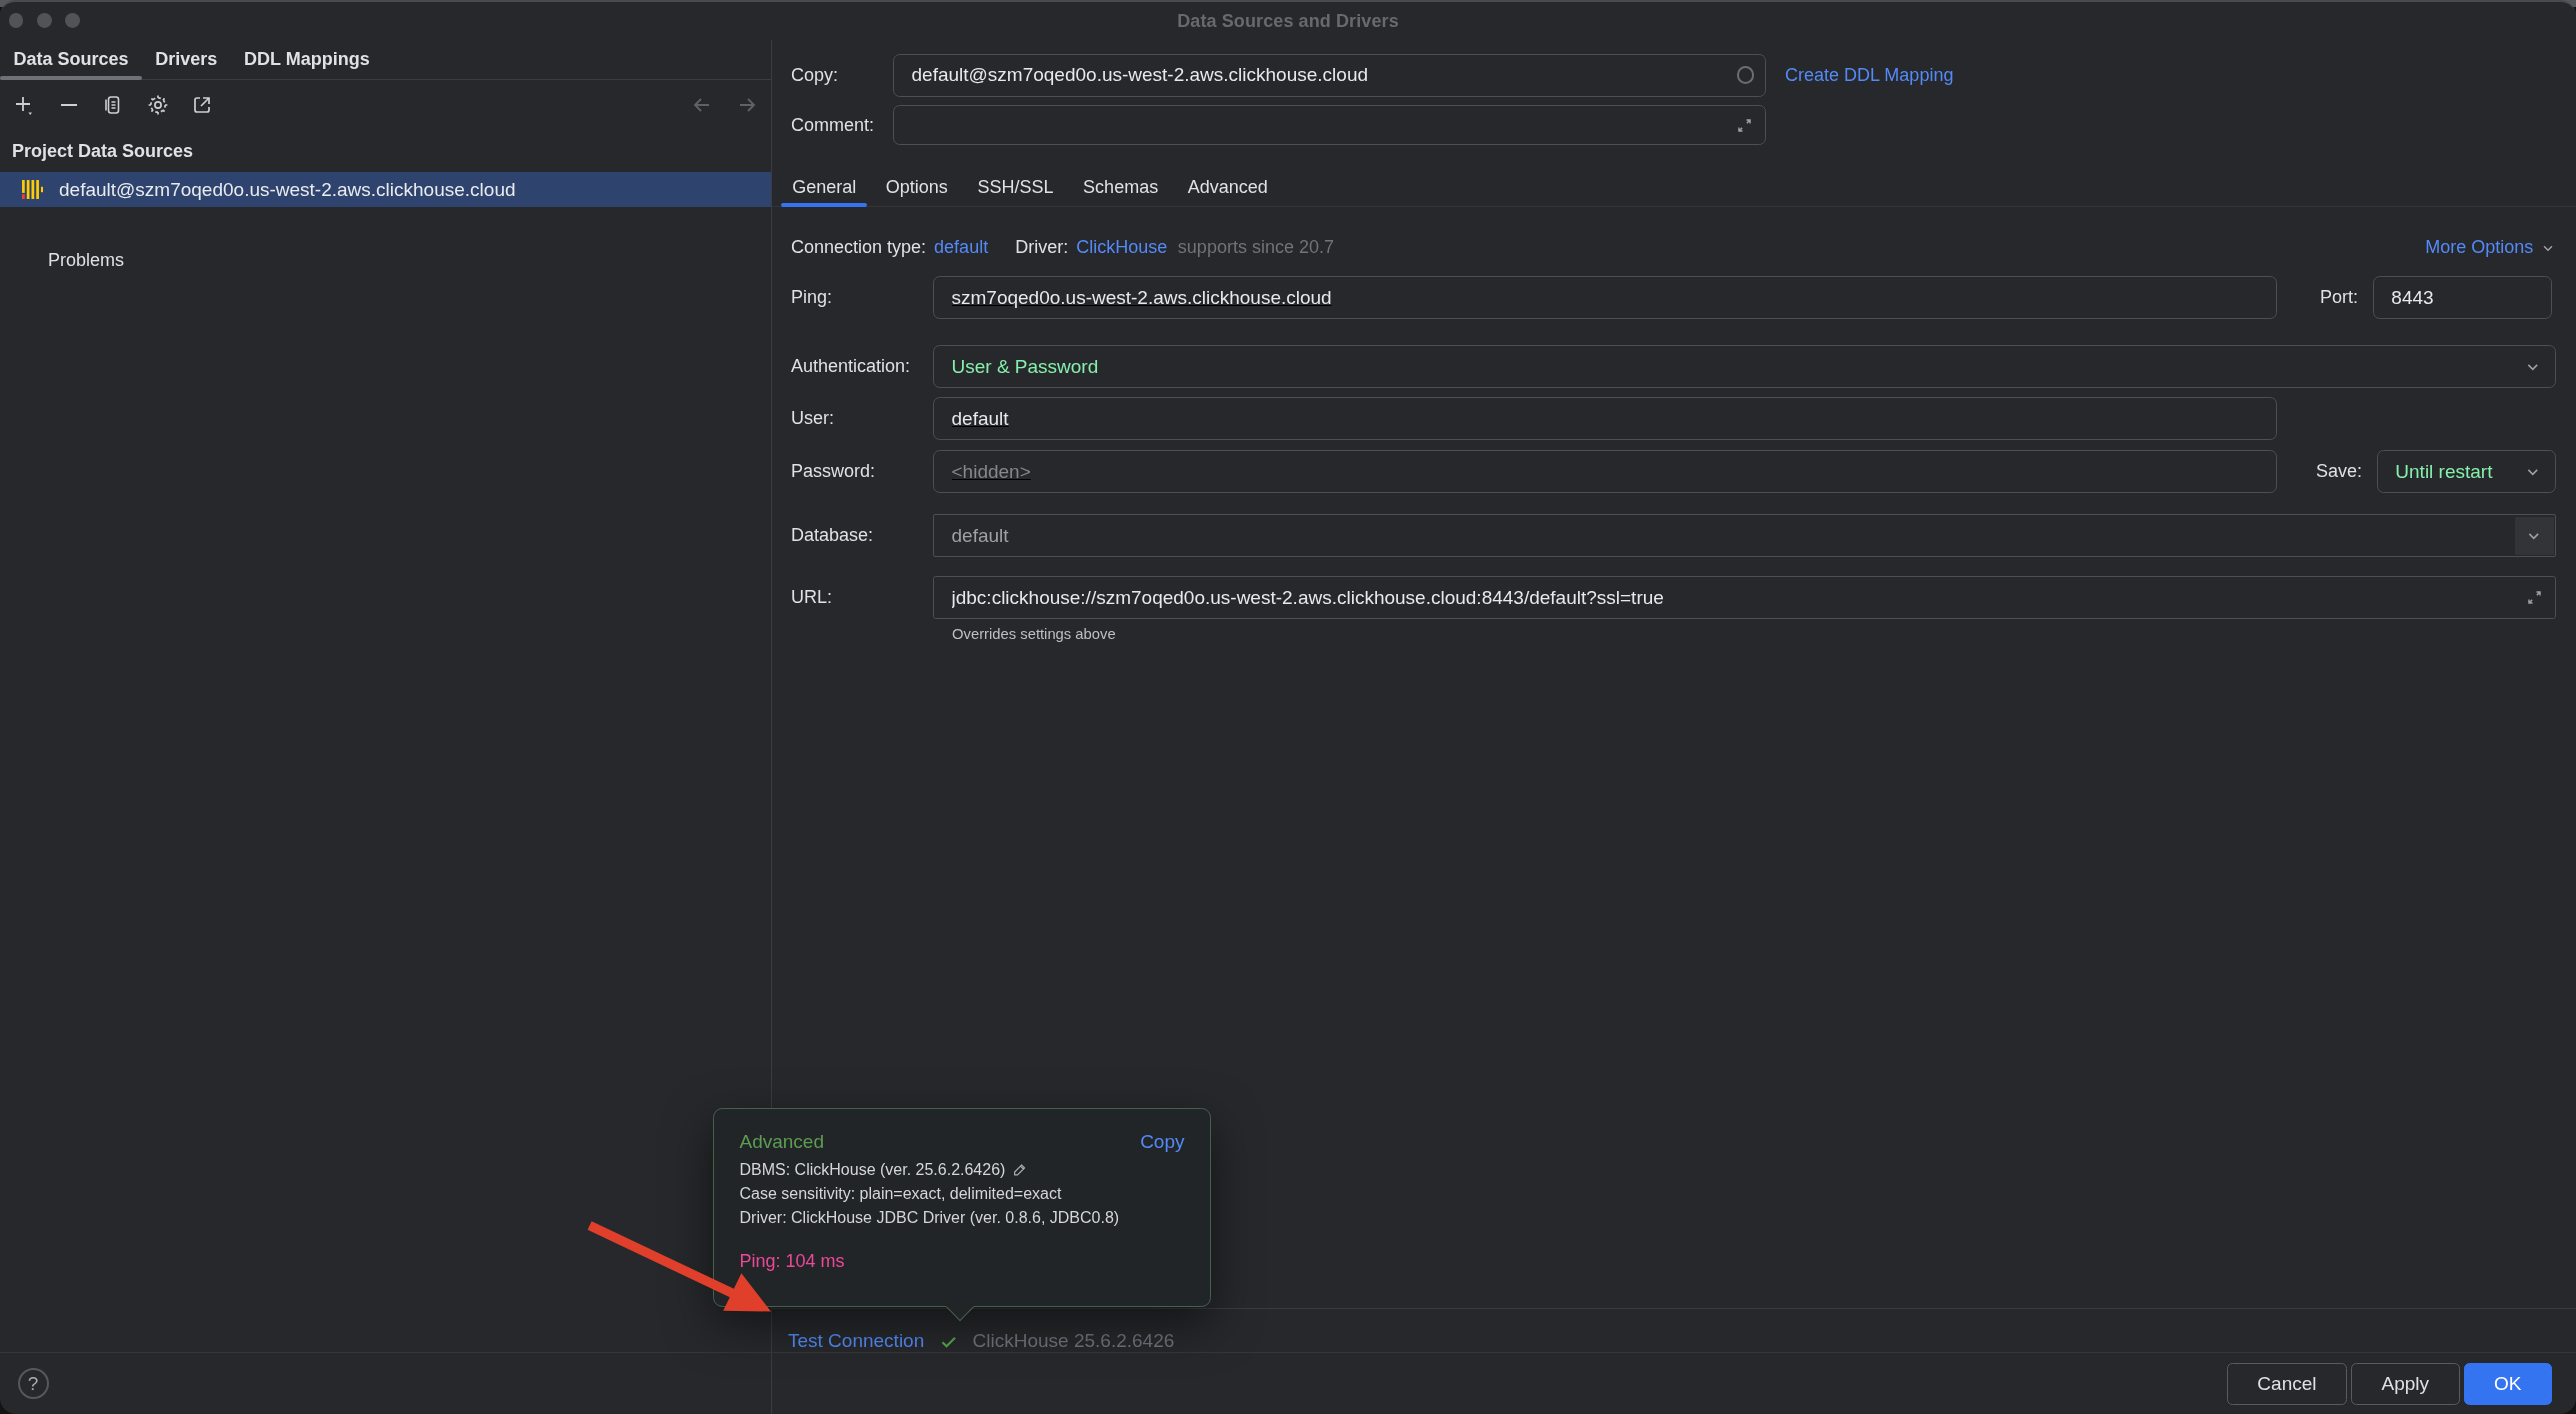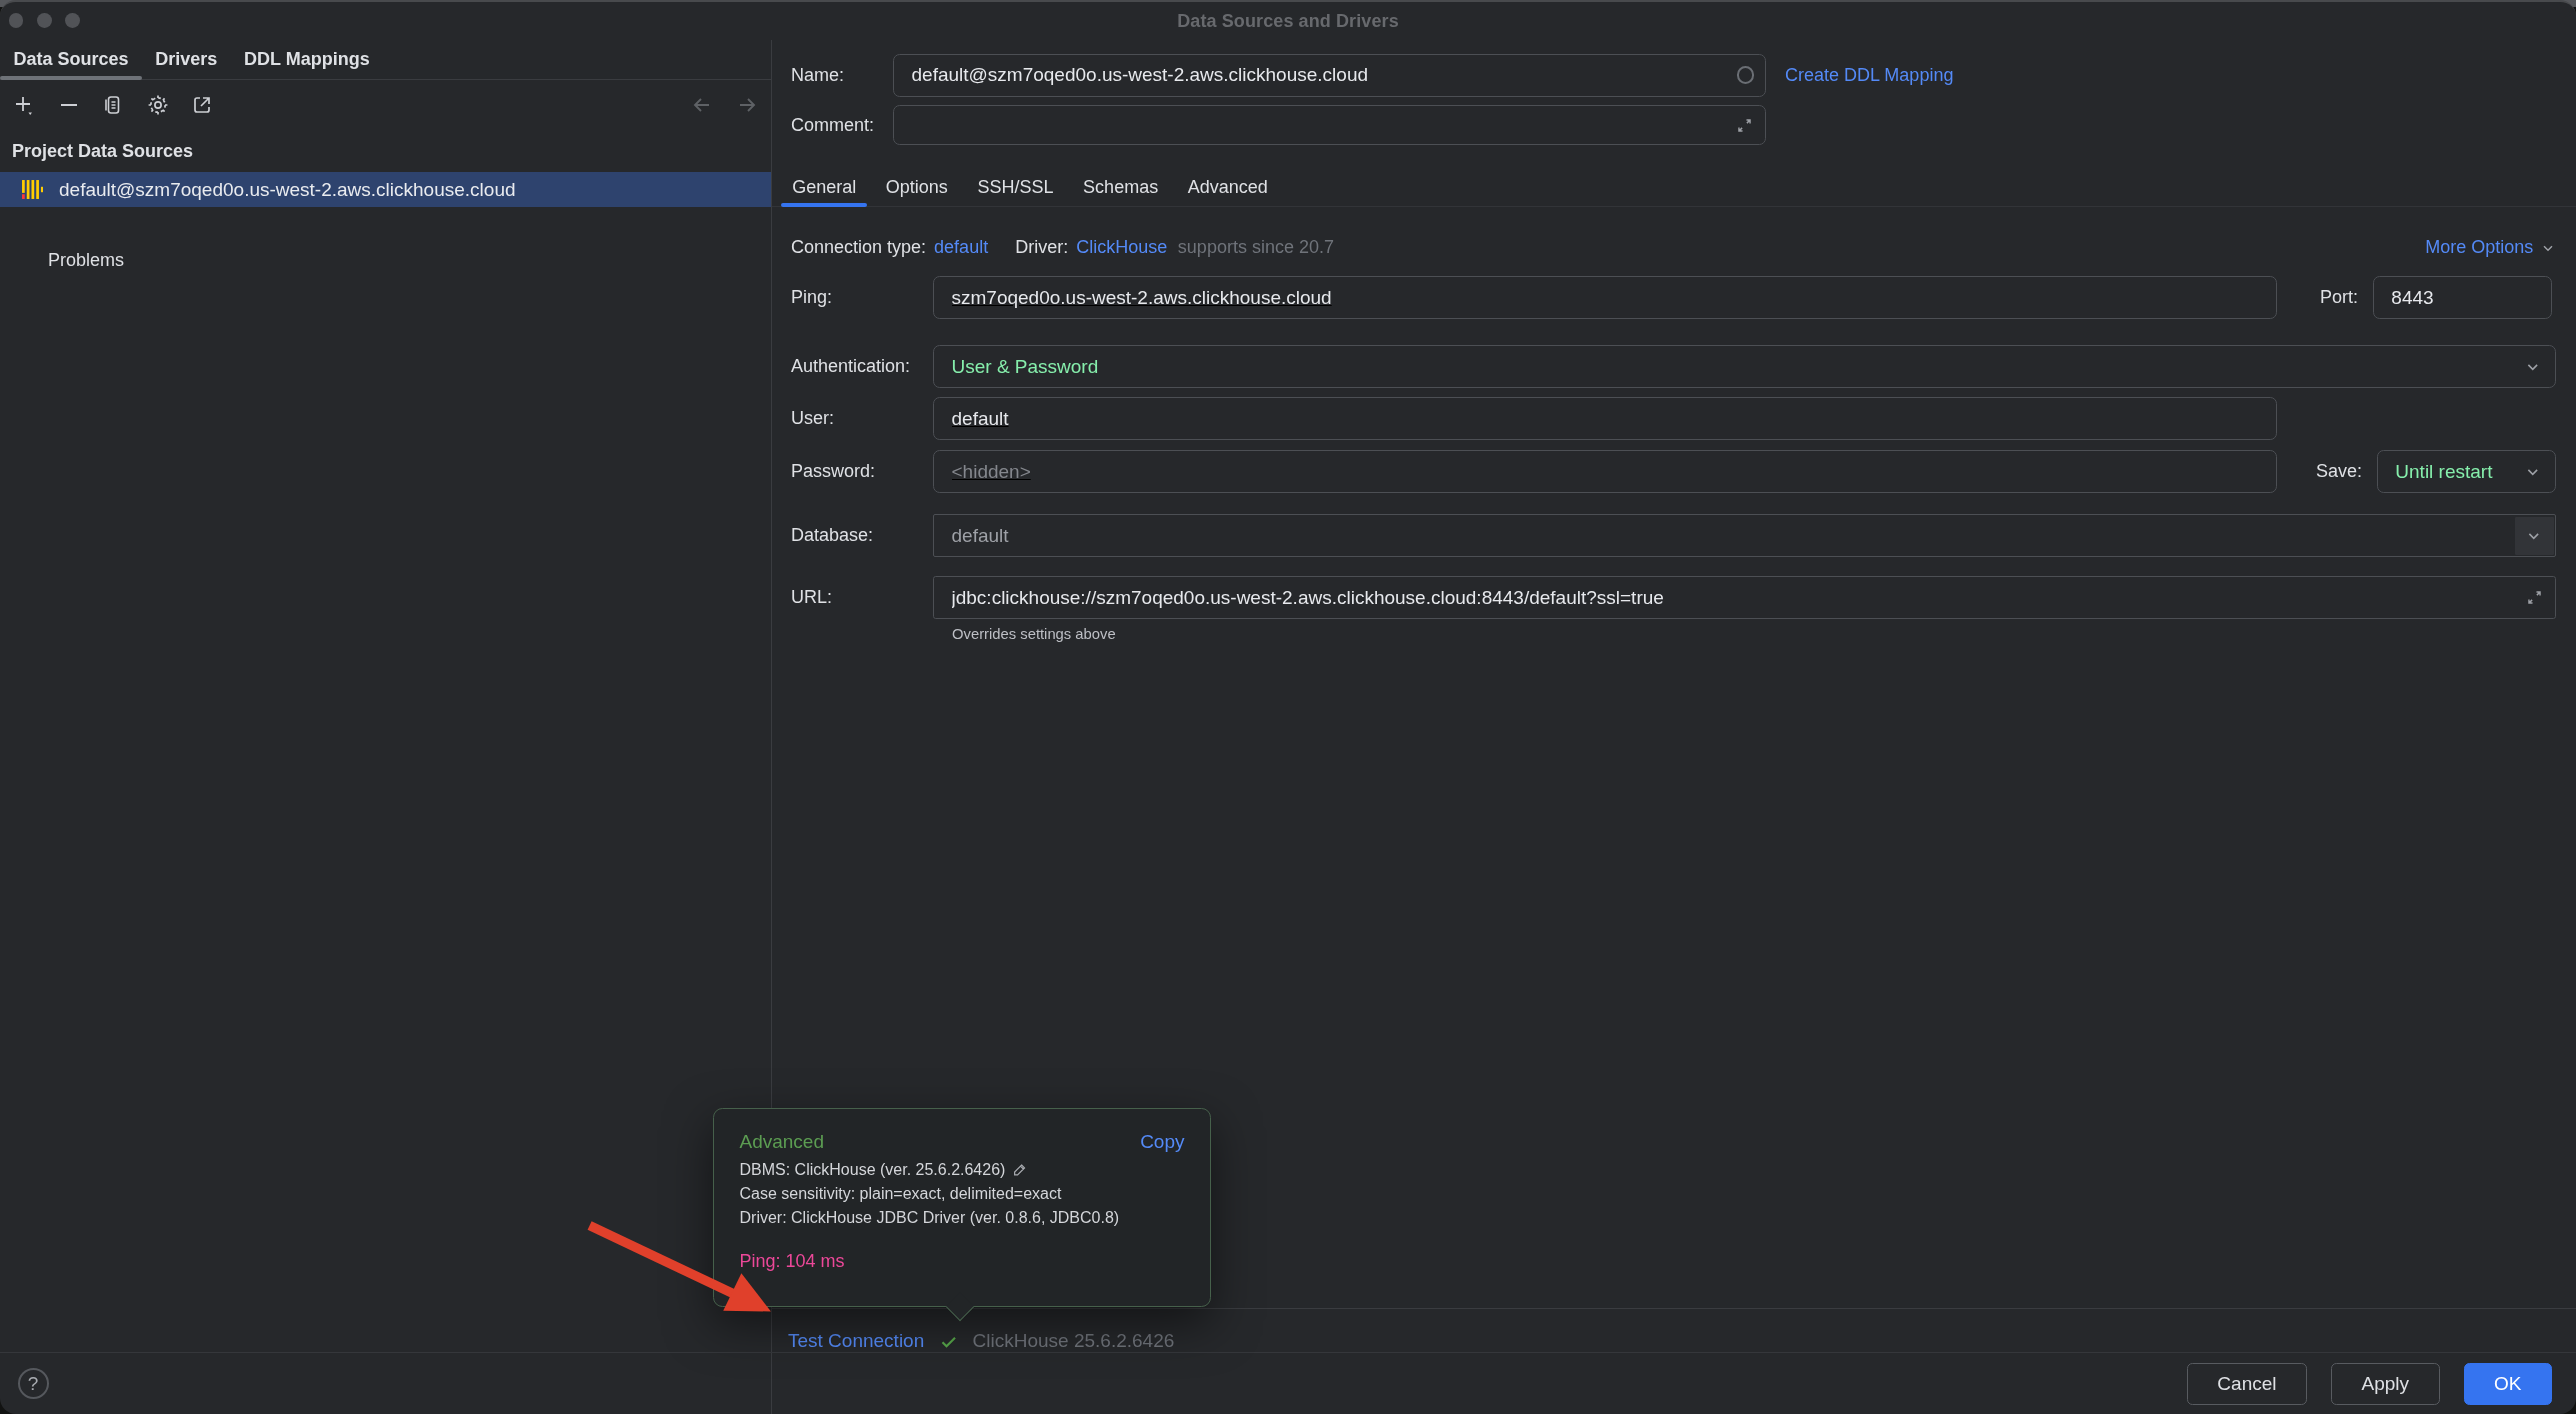--- a/index.html
+++ b/index.html
@@ -82,21 +82,21 @@
   .w-save { width:179px; }
   
   .test-bar { position:absolute; left:0; right:0; bottom:0; height:44px; border-top:1.3px solid #3A3C40; display:flex; align-items:flex-end; padding-left:16px; gap:13.4px; }
   .test-link { font-size:19px; }
   .test-status { color:#6F737A; font-size:19px; }
   
   .bottom-bar { position:absolute; left:0; right:0; bottom:0; height:62px; border-top:1.3px solid #35373B; display:flex; align-items:center; padding:0 24px 0 17.5px; }
   .help-btn { width:31px; height:31px; border-radius:50%; border:2px solid #55585D; color:#A9ACB1; font-size:19px; display:flex; align-items:center; justify-content:center; }
   .bb-spacer { flex:1; }
   .btn { height:42px; display:flex; align-items:center; justify-content:center; border-radius:5.4px; font-size:19px; color:#DFE1E5;
-    border:1.3px solid #585B60; background:transparent; margin-left:24px; padding:0 29.5px; font-family:"Liberation Sans",sans-serif; }
+    border:1.3px solid #585B60; background:transparent; margin-left:4px; padding:0 29.5px; font-family:"Liberation Sans",sans-serif; }
   .btn.primary { background:#3574F0; border-color:#3574F0; color:#FFFFFF;text-align:center; }
   
   .popup { position:absolute; left:713px; top:1106px; width:498px; height:199px; background:#222527; border:1.3px solid #46604B;
     border-radius:9.4px; box-shadow:0 16px 47px rgba(0,0,0,.5); z-index:5; }
   .popup-inner { position:absolute; inset:0; padding:21.5px 25.5px; }
   .popup-head { display:flex; justify-content:space-between; align-items:center; }
   .popup-status { color:#5C9D52; font-size:19px; }
   .popup-copy { font-size:19px; }
   .popup-lines { margin-top:5px; color:#D4D6DA; font-size:16px; line-height:24px; }
   .popup-line { display:flex; align-items:center; gap:5.4px; }
@@ -201,21 +201,21 @@
       <div class="problems-row">
         <span>Problems</span>
       </div>
     </div>
 
     <div class="v-divider"></div>
 
     <div class="right-panel">
 
       <div class="rp-row name-row">
-        <span class="form-label label-col-a">Name:</span>
+        <span class="form-label label-col-a">Copy:</span>
         <div class="field name-field">
           <input type="text" value="default@szm7oqed0o.us-west-2.aws.clickhouse.cloud" style="">
           <span class="trail">
               <span class="ring"></span>
             </span>
         </div>
         <span class="link" style="margin-left:19px">Create DDL Mapping</span>
       </div>
 
       <div class="rp-row comment-row">

